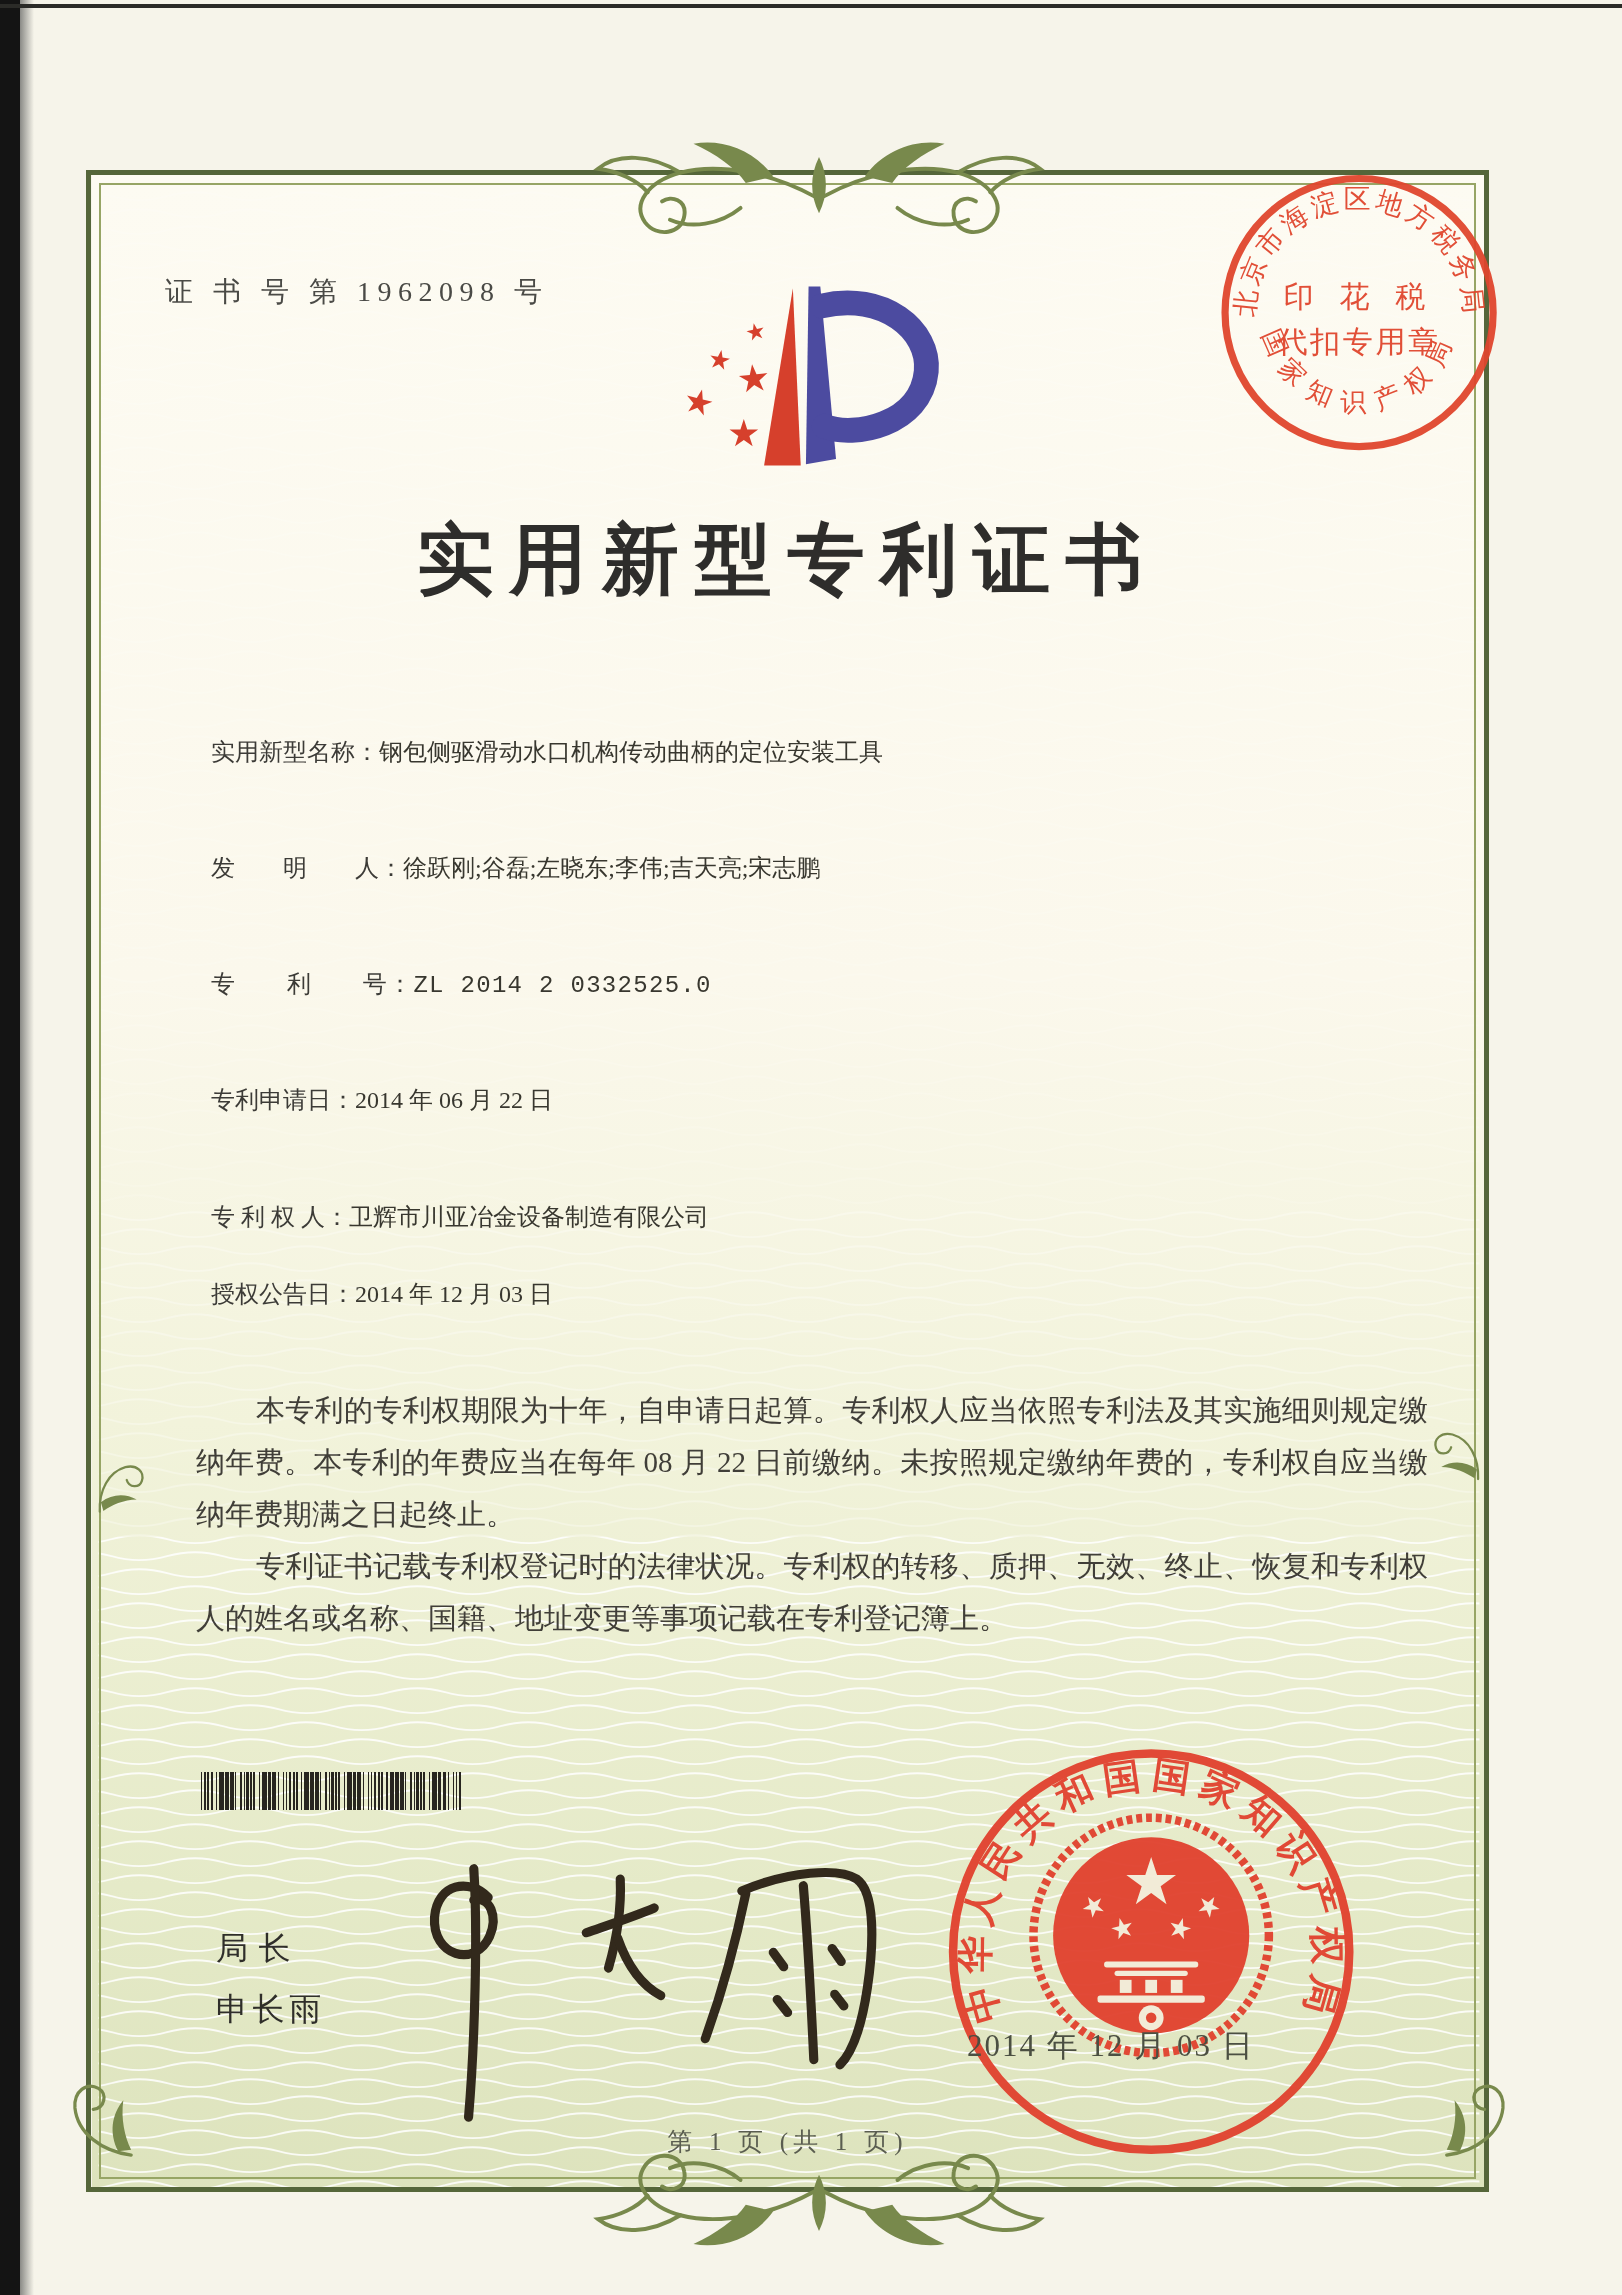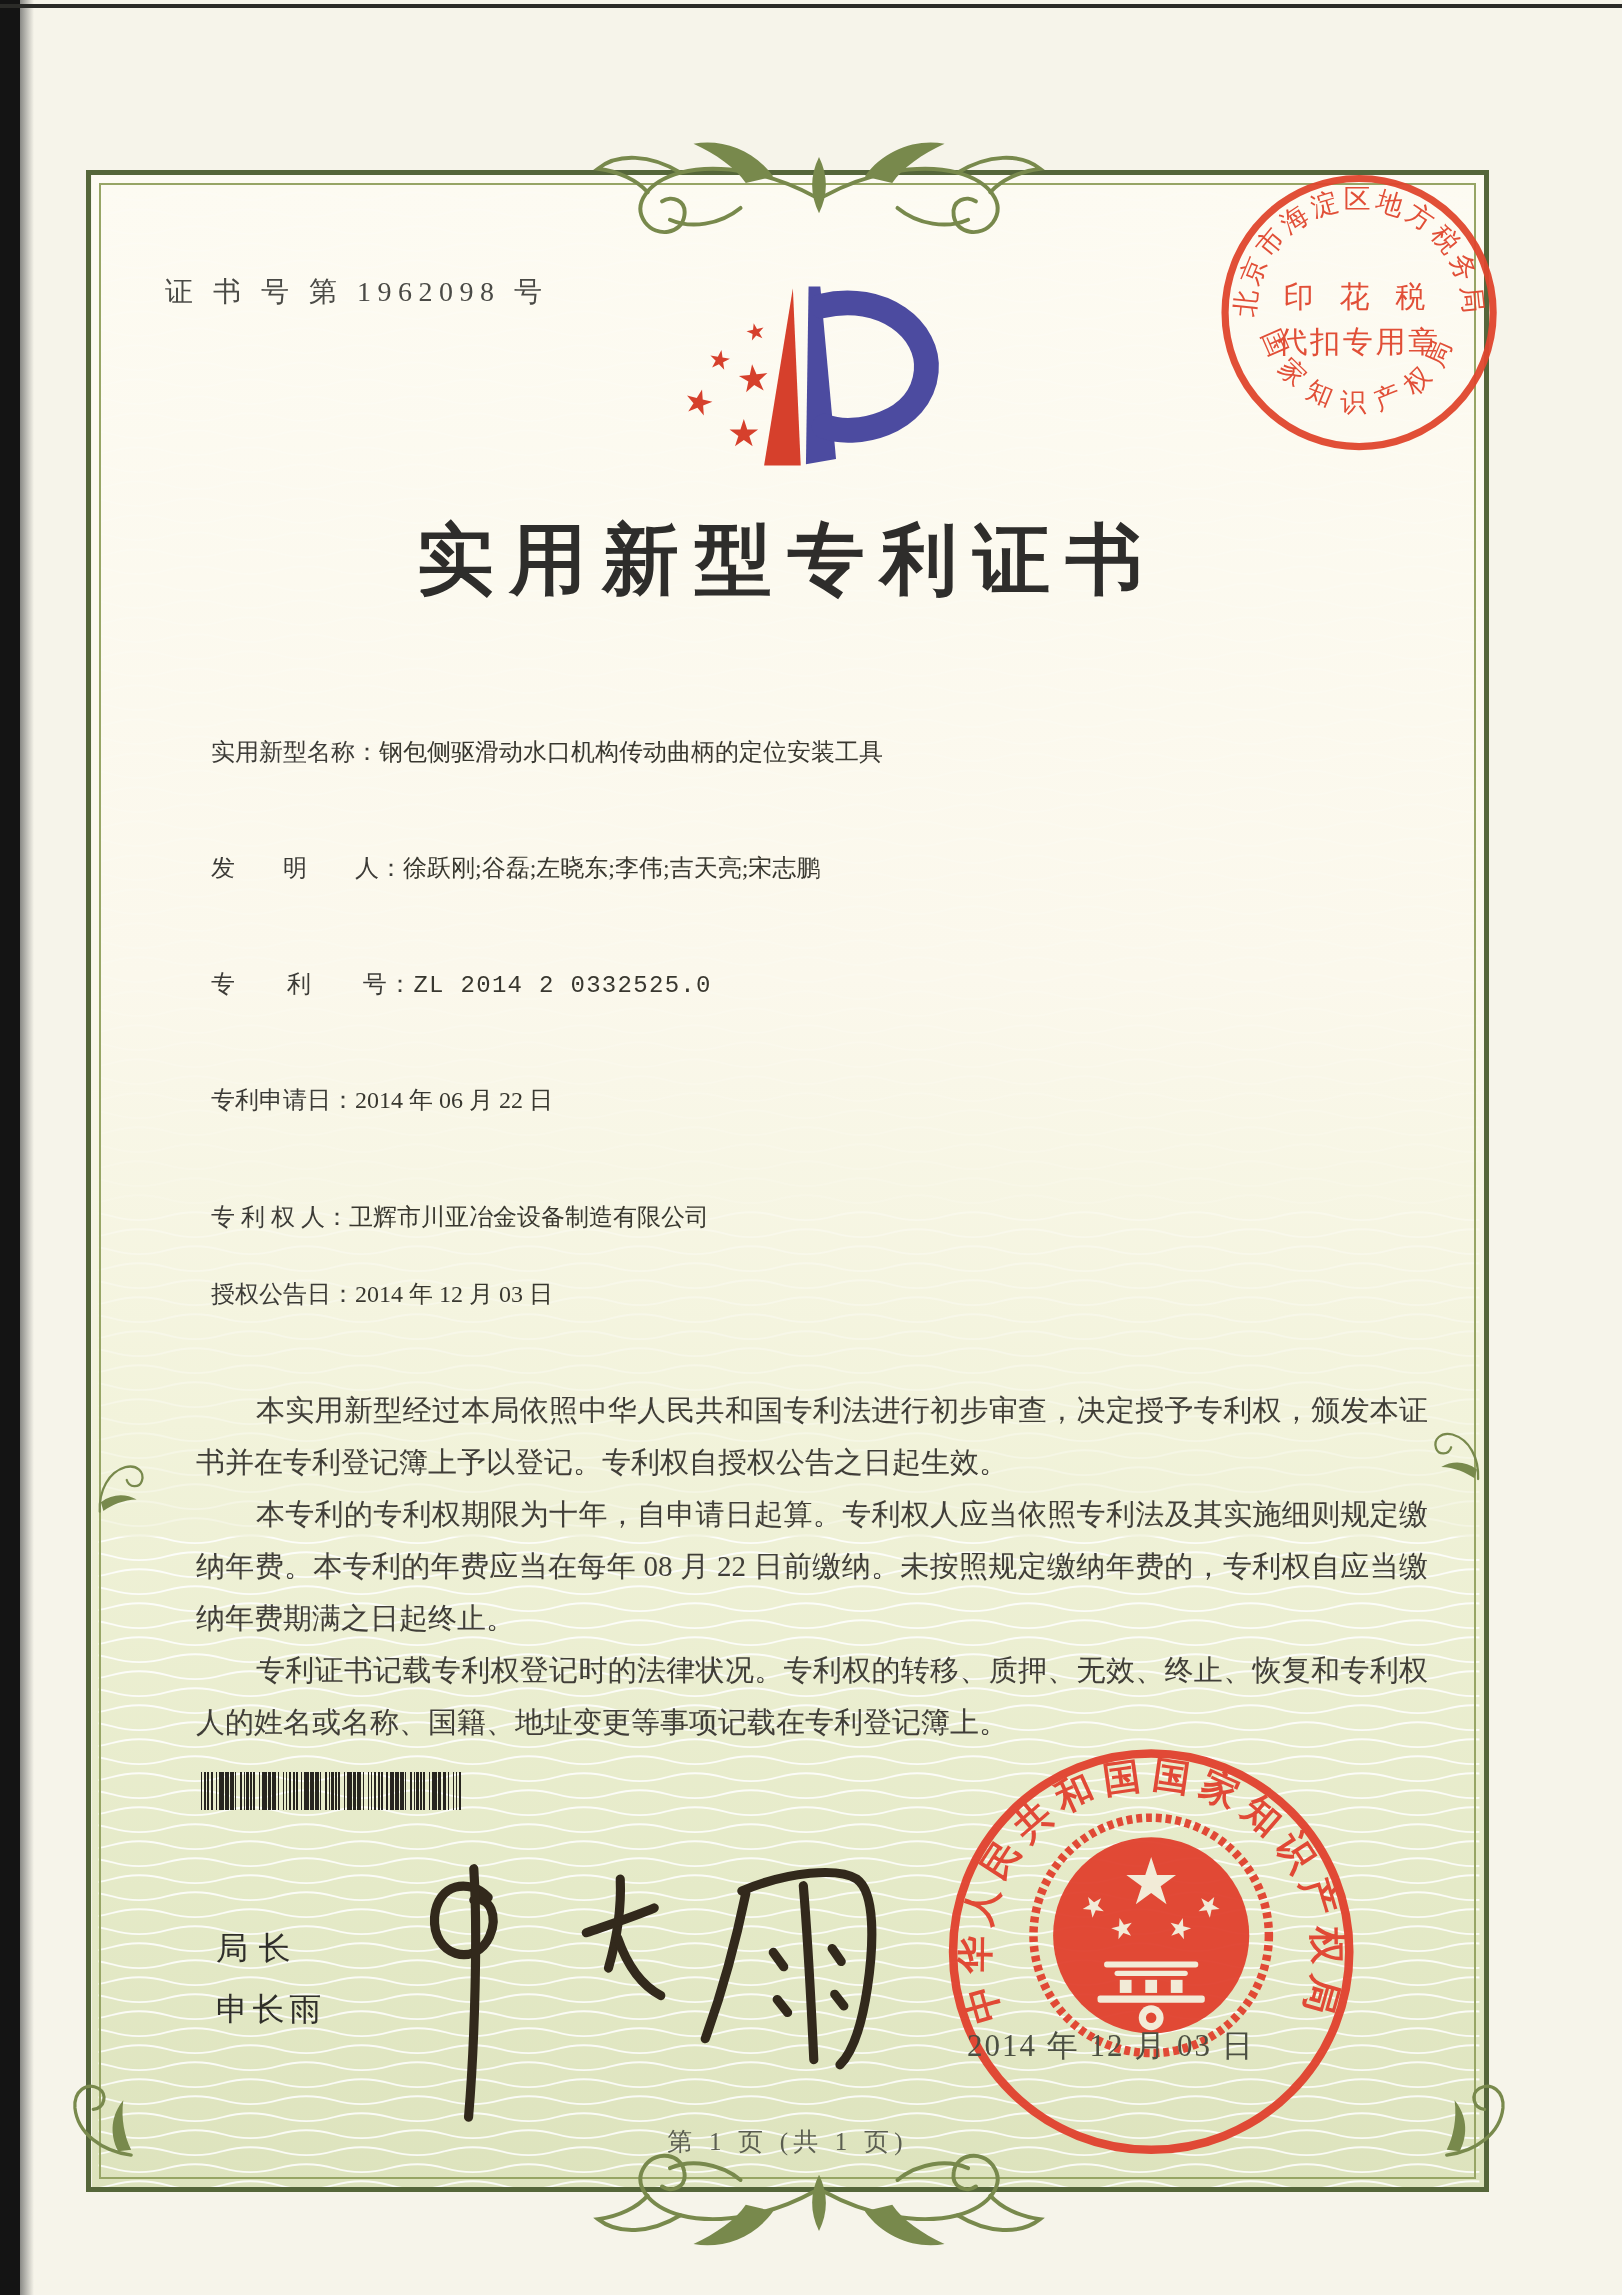--- a/index.html
+++ b/index.html
@@ -180,21 +180,20 @@
   <span class="flabel">专利申请日：</span><span class="fvalue">2014 年 06 月 22 日</span>
 </div>
 <div class="abs field-row row-4">
   <span class="flabel">专 利 权 人：</span><span class="fvalue">卫辉市川亚冶金设备制造有限公司</span>
 </div>
 <div class="abs field-row row-5">
   <span class="flabel">授权公告日：</span><span class="fvalue">2014 年 12 月 03 日</span>
 </div>
 
 <div class="abs paras">
-  <p>本实用新型经过本局依照中华人民共和国专利法进行初步审查，决定授予专利权，颁发本证书并在专利登记簿上予以登记。专利权自授权公告之日起生效。</p>
   <p>本专利的专利权期限为十年，自申请日起算。专利权人应当依照专利法及其实施细则规定缴纳年费。本专利的年费应当在每年 08 月 22 日前缴纳。未按照规定缴纳年费的，专利权自应当缴纳年费期满之日起终止。</p>
   <p>专利证书记载专利权登记时的法律状况。专利权的转移、质押、无效、终止、恢复和专利权人的姓名或名称、国籍、地址变更等事项记载在专利登记簿上。</p>
 </div>
 
 <div class="abs barcode">
     <span style="width: 1.3px; margin-right: 1.3px;"></span>
     <span style="width: 2.6px; margin-right: 1.3px;"></span>
     <span style="width: 2px; margin-right: 1.3px;"></span>
     <span style="width: 2px; margin-right: 3.3px;"></span>
     <span style="width: 1.3px; margin-right: 2px;"></span>

